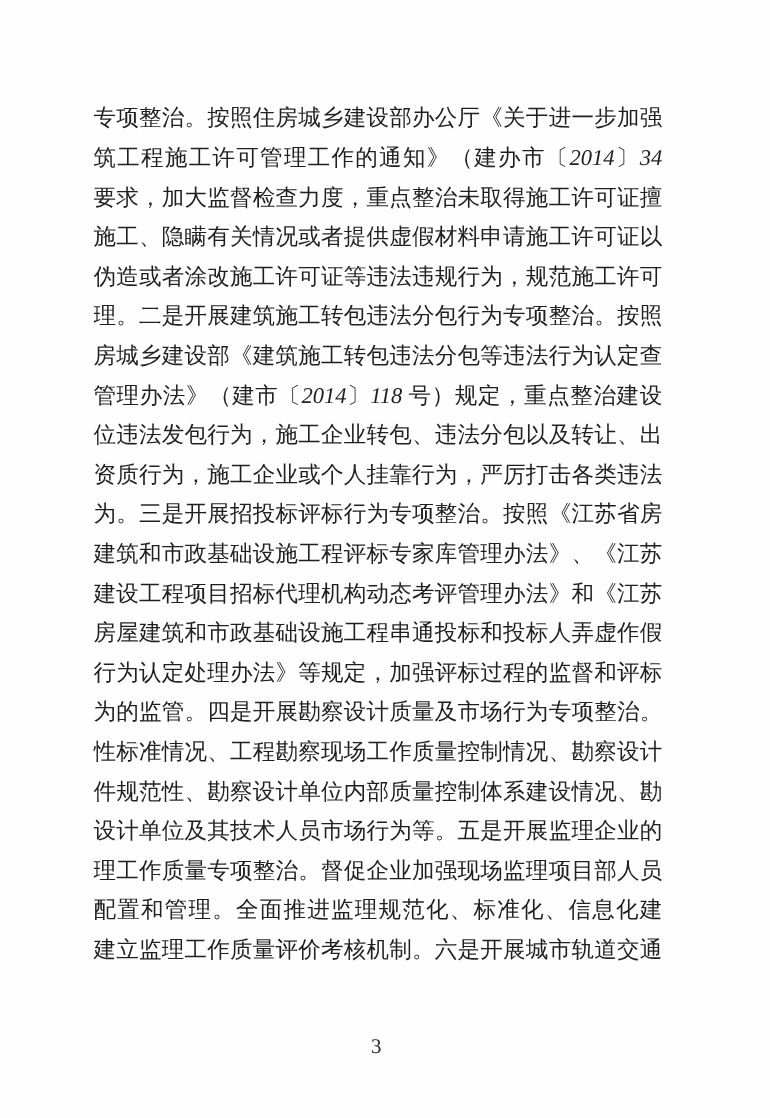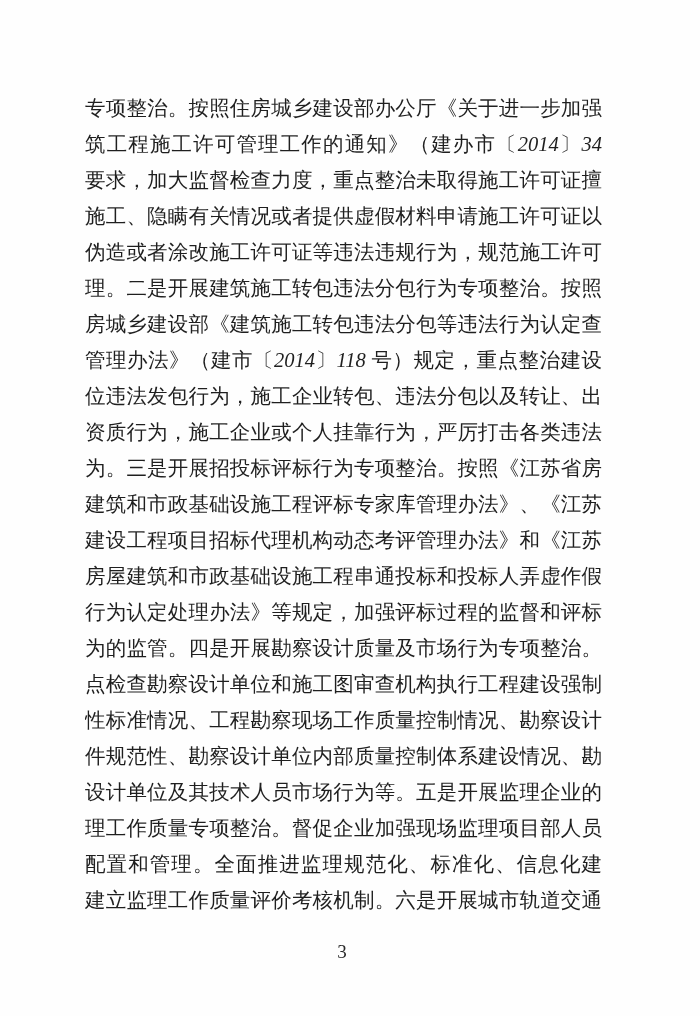--- a/index.html
+++ b/index.html
@@ -65,21 +65,20 @@
       <div class="text-line">房城乡建设部《建筑施工转包违法分包等违法行为认定查处</div>
       <div class="text-line">管理办法》（建市〔2014〕118 号）规定，重点整治建设单</div>
       <div class="text-line">位违法发包行为，施工企业转包、违法分包以及转让、出借</div>
       <div class="text-line">资质行为，施工企业或个人挂靠行为，严厉打击各类违法行</div>
       <div class="text-line">为。三是开展招投标评标行为专项整治。按照《江苏省房屋</div>
       <div class="text-line">建筑和市政基础设施工程评标专家库管理办法》、《江苏省</div>
       <div class="text-line">建设工程项目招标代理机构动态考评管理办法》和《江苏省</div>
       <div class="text-line">房屋建筑和市政基础设施工程串通投标和投标人弄虚作假</div>
       <div class="text-line">行为认定处理办法》等规定，加强评标过程的监督和评标行</div>
       <div class="text-line">为的监管。四是开展勘察设计质量及市场行为专项整治。重</div>
-      <div class="text-line">点检查勘察设计单位和施工图审查机构执行工程建设强制</div>
       <div class="text-line">性标准情况、工程勘察现场工作质量控制情况、勘察设计文</div>
       <div class="text-line">件规范性、勘察设计单位内部质量控制体系建设情况、勘察</div>
       <div class="text-line">设计单位及其技术人员市场行为等。五是开展监理企业的监</div>
       <div class="text-line">理工作质量专项整治。督促企业加强现场监理项目部人员的</div>
       <div class="text-line">配置和管理。全面推进监理规范化、标准化、信息化建设，</div>
       <div class="text-line">建立监理工作质量评价考核机制。六是开展城市轨道交通工</div>
     </div>
   <div class="page-number">3</div>
 </div>
 

